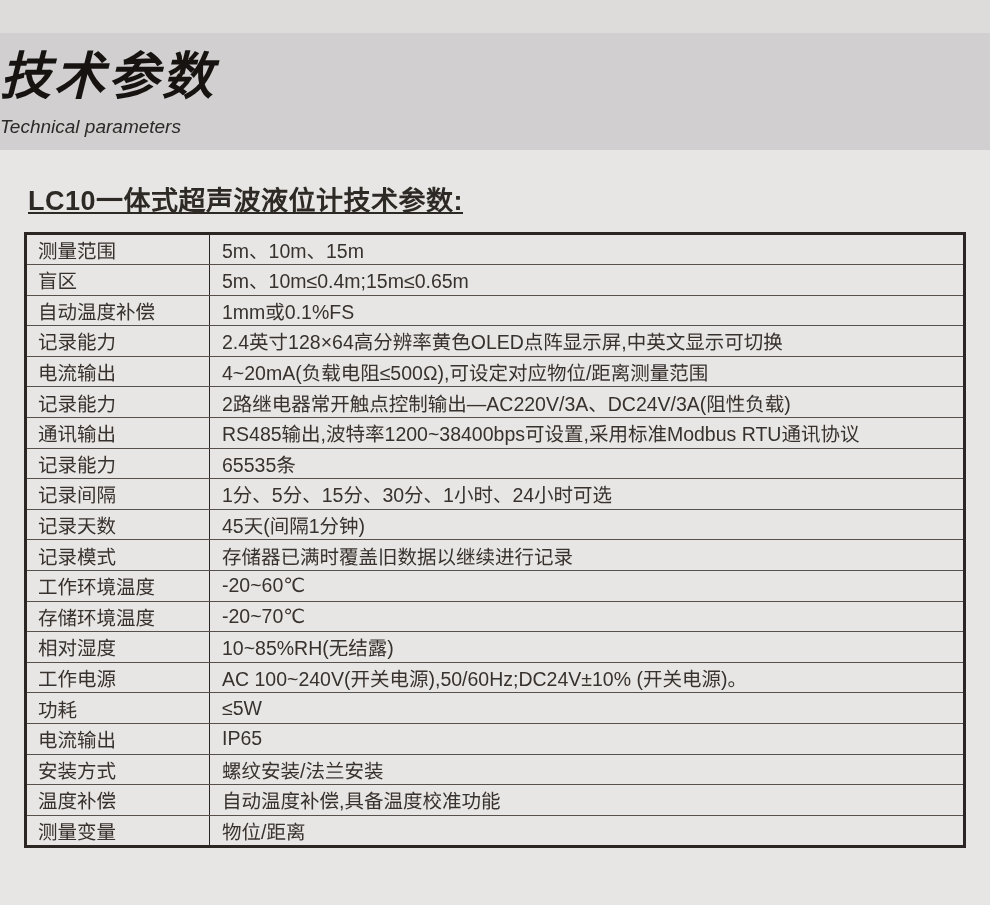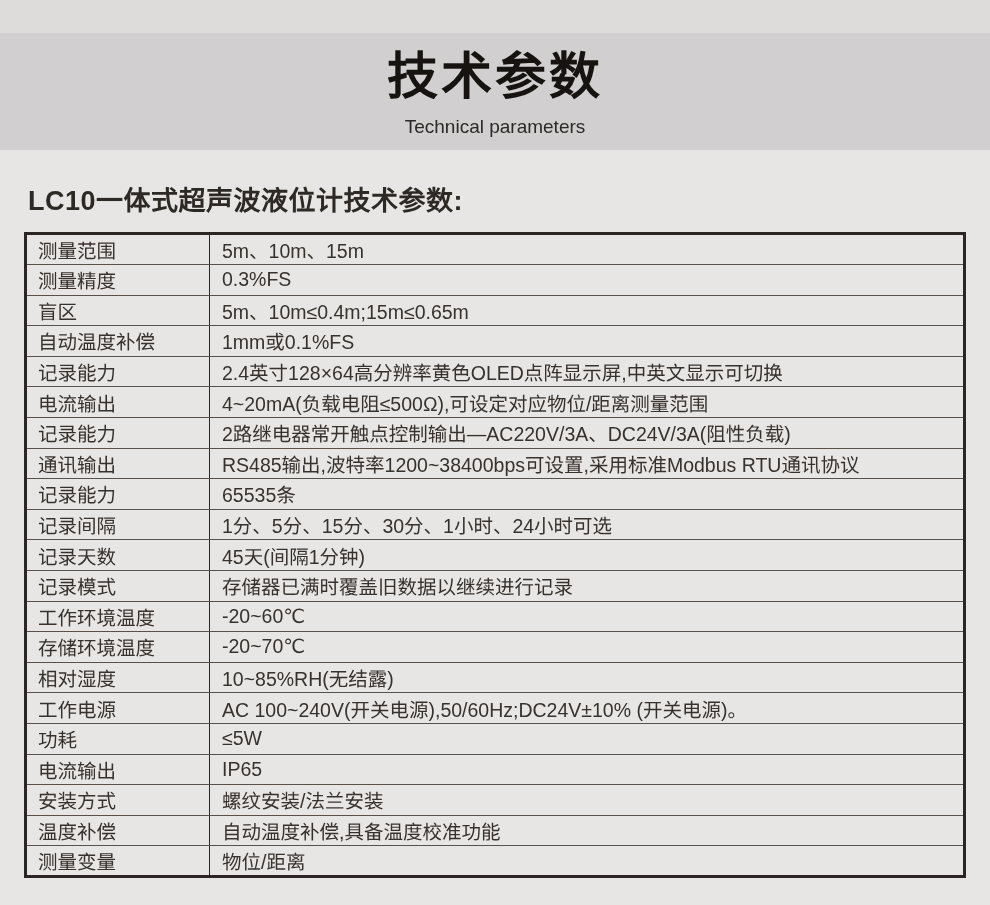--- a/index.html
+++ b/index.html
@@ -21,22 +21,23 @@
     font-family:"Liberation Sans","DejaVu Sans",sans-serif;
     overflow:hidden;
   }
   .top-strip{
     height:33px;width:100%;
     background:var(--top-strip-bg);
   }
   .title-band{
     height:117px;width:100%;
     background:var(--title-band-bg);
-    display:flex;flex-direction:column;align-items:center;
+    display:flex;flex-direction:column;
     padding-top:15px;
+    font-style:italic;
   }
   .page-title{
     margin:0;
     font-size:51px;line-height:1.12;
     font-weight:bold;
     letter-spacing:3px;
     color:var(--title-color);
   }
   .page-subtitle{
     margin-top:11px;
@@ -45,20 +46,21 @@
   }
   .content{
     padding:0 24px;
   }
   .section-heading{
     margin:36px 0 16px 4px;
     font-size:27px;line-height:30px;
     font-weight:bold;
     letter-spacing:0.5px;
     color:var(--heading-color);
+    text-decoration:underline;
   }
   table.spec-table{
     width:942px;
     border-collapse:collapse;
     border:3px solid var(--table-border);
     table-layout:fixed;
     padding-left:28px;
   }
   .spec-table td{
     border-top:1px solid var(--row-line);
@@ -92,24 +94,20 @@
   </div>
 
   <div class="content">
     <h2 class="section-heading">LC10一体式超声波液位计技术参数:</h2>
 
     <table class="spec-table">
       <tbody>
           <tr>
             <td class="label-cell">测量范围</td>
             <td class="value-cell">5m、10m、15m</td>
-          </tr>
-          <tr>
-            <td class="label-cell">测量精度</td>
-            <td class="value-cell">0.3%FS</td>
           </tr>
           <tr>
             <td class="label-cell">盲区</td>
             <td class="value-cell">5m、10m≤0.4m;15m≤0.65m</td>
           </tr>
           <tr>
             <td class="label-cell">自动温度补偿</td>
             <td class="value-cell">1mm或0.1%FS</td>
           </tr>
           <tr>

